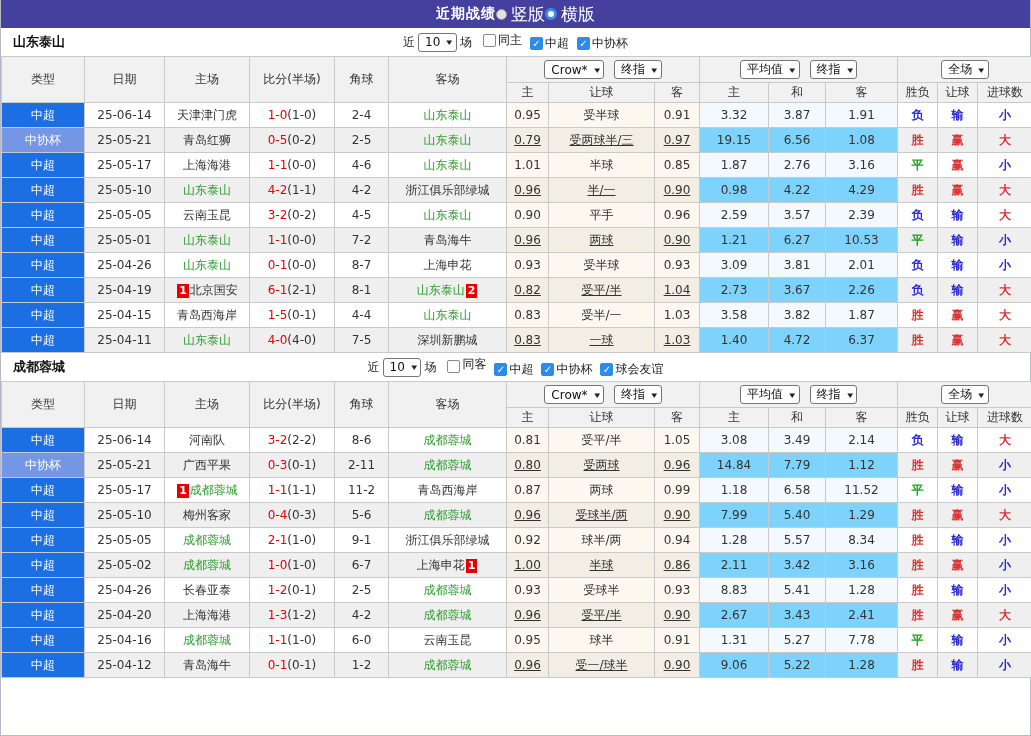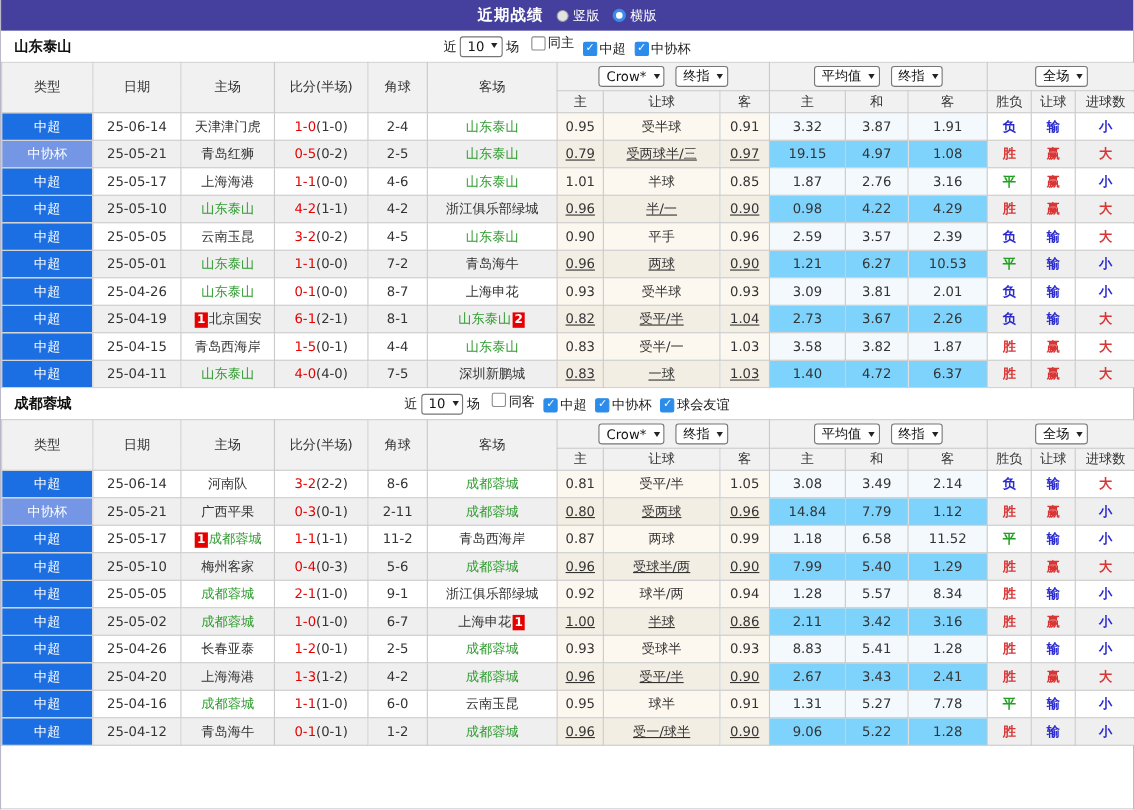--- a/index.html
+++ b/index.html
@@ -7,24 +7,24 @@
   body {
     width:1031px; height:736px; overflow:hidden;
     font-family:"DejaVu Sans","Liberation Sans",sans-serif;
     font-size:12px; color:#222; background:#fff;
   }
   .page { width:1031px; height:736px; border:1px solid #b9b9c9; border-top:none; }
 
   
   .titlebar {
     height:28px; background:#453f9e; color:#fff;
-    display:flex; align-items:center; justify-content:center; gap:12px;
+    display:flex; align-items:center; justify-content:center; 
   }
   .titlebar .title { font-weight:bold; font-size:14px; letter-spacing:1px; }
-  .radio-item { display:inline-flex; align-items:center; gap:4px; cursor:pointer; font-size:12px; }
+  .radio-item { display:inline-flex; align-items:center; gap:4px; cursor:pointer; font-size:17px; }
   .radio-dot { display:inline-block; border-radius:50%; }
   .radio-dot.unsel { width:11px; height:11px; background:#e3e3e3; border:1px solid #9a9a9a; }
   .radio-dot.sel   { width:12px; height:12px; background:#fff; border:3px solid #3f8ae8; }
 
   
   .filterbar {
     position:relative; height:28px; background:#fff;
     display:flex; align-items:center; justify-content:center;
   }
   .team-label { position:absolute; left:12px; font-weight:bold; font-size:13px; color:#111; }
@@ -209,21 +209,21 @@
             <td class="c-type" style="background: rgb(117, 150, 228);">中协杯</td>
             <td>25-05-21</td>
             <td><span>青岛红狮</span></td>
             <td><span class="score-main">0-5</span><span class="score-half">(0-2)</span></td>
             <td>2-5</td>
             <td><span class="hl">山东泰山</span></td>
             <td class="c-odds">0.79</td>
             <td class="c-odds">受两球半/三</td>
             <td class="c-odds">0.97</td>
             <td class="c-avg">19.15</td>
-            <td class="c-avg">4.97</td>
+            <td class="c-avg">6.56</td>
             <td class="c-avg">1.08</td>
             <td class="res-red">胜</td>
             <td class="res-red">赢</td>
             <td class="res-red">大</td>
           </tr>
           <tr class="odd">
             <td class="c-type" style="background: rgb(28, 111, 226);">中超</td>
             <td>25-05-17</td>
             <td><span>上海海港</span></td>
             <td><span class="score-main">1-1</span><span class="score-half">(0-0)</span></td>
@@ -365,21 +365,21 @@
   <div class="section">
     <div class="filterbar">
       <span class="team-label">成都蓉城</span>
       <div class="filter-controls">
         <span>近</span>
         <span class="ui-select">
           <span>10</span>
           <span class="chev">▾</span>
         </span>
         <span>场</span>
-        <span class="cb-group"><label style="display: inline-flex; align-items: flex-start;">
+        <span class="cb-group"><label style="display: inline-flex; align-items: flex-end;">
               <span class="cb unchecked"></span>
               <span class="cb-label">同客</span>
             </label><label style="display: inline-flex; align-items: center;">
               <span class="cb checked">✓</span>
               <span class="cb-label">中超</span>
             </label><label style="display: inline-flex; align-items: center;">
               <span class="cb checked">✓</span>
               <span class="cb-label">中协杯</span>
             </label><label style="display: inline-flex; align-items: center;">
               <span class="cb checked">✓</span>

